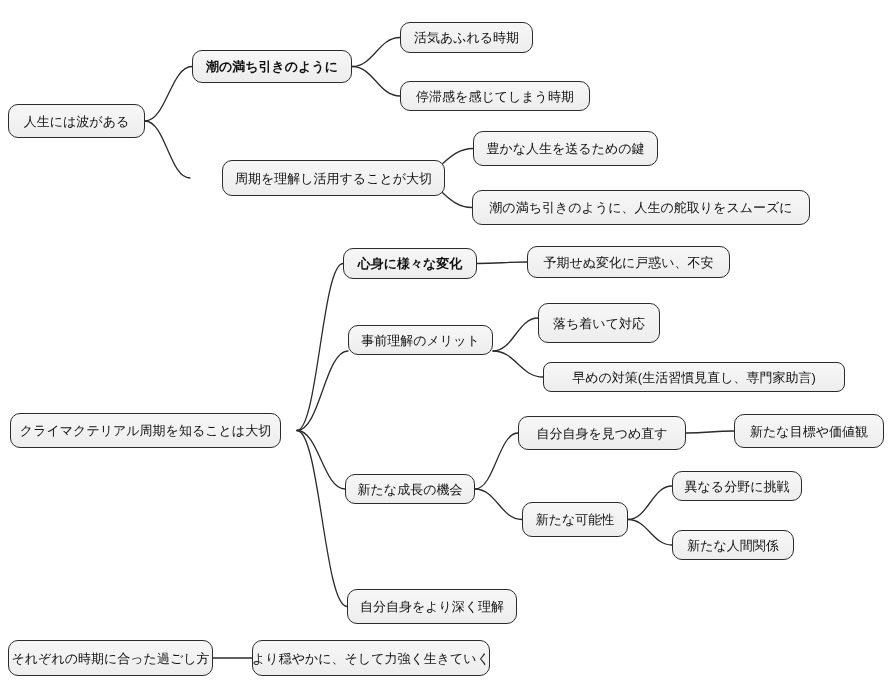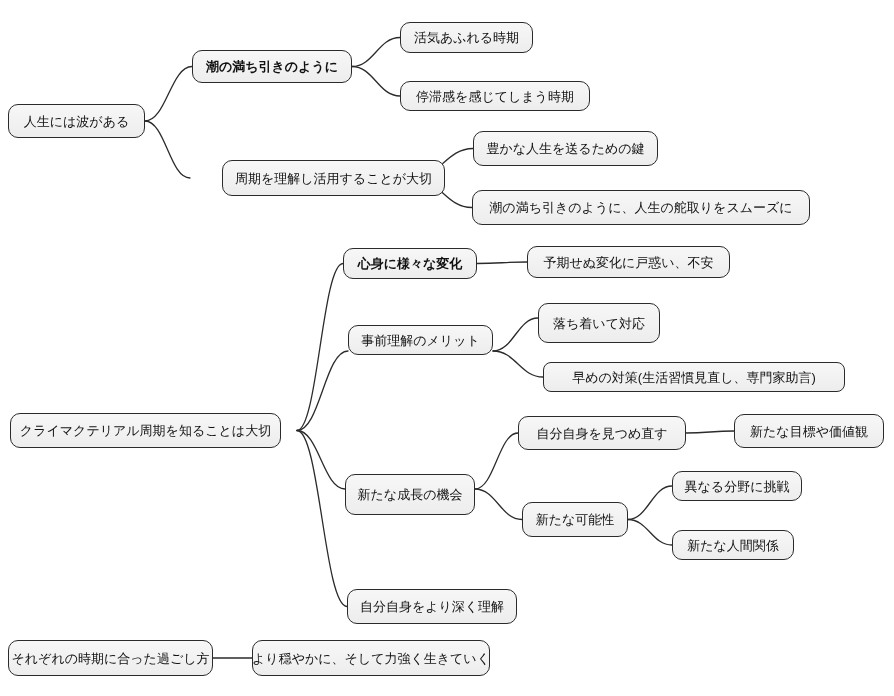--- a/index.html
+++ b/index.html
@@ -78,21 +78,21 @@
       <div class="mindmap-node" style="left: 400px; top: 81px; width: 190px; height: 30px;">停滞感を感じてしまう時期</div>
       <div class="mindmap-node" style="left: 190px; top: 160px; width: 223px; height: 36px; margin-left: 32px;">周期を理解し活用することが大切</div>
       <div class="mindmap-node" style="left: 473px; top: 131px; width: 185px; height: 35px;">豊かな人生を送るための鍵</div>
       <div class="mindmap-node" style="left: 472px; top: 190px; width: 338px; height: 35px;">潮の満ち引きのように、人生の舵取りをスムーズに</div>
       <div class="mindmap-node" style="left: 10px; top: 413px; width: 271px; height: 35px;">クライマクテリアル周期を知ることは大切</div>
       <div class="mindmap-node" style="left: 343px; top: 248px; width: 134px; height: 31px; font-weight: bold;">心身に様々な変化</div>
       <div class="mindmap-node" style="left: 527px; top: 246px; width: 203px; height: 32px;">予期せぬ変化に戸惑い、不安</div>
       <div class="mindmap-node" style="left: 348px; top: 317px; width: 145px; height: 30px; margin-top: 8px;">事前理解のメリット</div>
       <div class="mindmap-node" style="left: 538px; top: 303px; width: 122px; height: 40px;">落ち着いて対応</div>
       <div class="mindmap-node" style="left: 543px; top: 362px; width: 302px; height: 30px; border-radius: 8px;">早めの対策(生活習慣見直し、専門家助言)</div>
-      <div class="mindmap-node" style="left: 345px; top: 474px; width: 130px; height: 41px;">新たな成長の機会</div>
+      <div class="mindmap-node" style="left: 345px; top: 474px; width: 130px; height: 30px;">新たな成長の機会</div>
       <div class="mindmap-node" style="left: 518px; top: 416px; width: 168px; height: 34px;">自分自身を見つめ直す</div>
       <div class="mindmap-node" style="left: 734px; top: 414px; width: 150px; height: 34px;">新たな目標や価値観</div>
       <div class="mindmap-node" style="left: 522px; top: 502px; width: 106px; height: 35px;">新たな可能性</div>
       <div class="mindmap-node" style="left: 672px; top: 471px; width: 130px; height: 30px;">異なる分野に挑戦</div>
       <div class="mindmap-node" style="left: 672px; top: 530px; width: 122px; height: 30px;">新たな人間関係</div>
       <div class="mindmap-node" style="left: 347px; top: 589px; width: 170px; height: 35px;">自分自身をより深く理解</div>
       <div class="mindmap-node" style="left: 8px; top: 640px; width: 205px; height: 36px;">それぞれの時期に合った過ごし方</div>
       <div class="mindmap-node" style="left: 252px; top: 640px; width: 238px; height: 36px;">より穏やかに、そして力強く生きていく</div>
     </div>
 </div>

